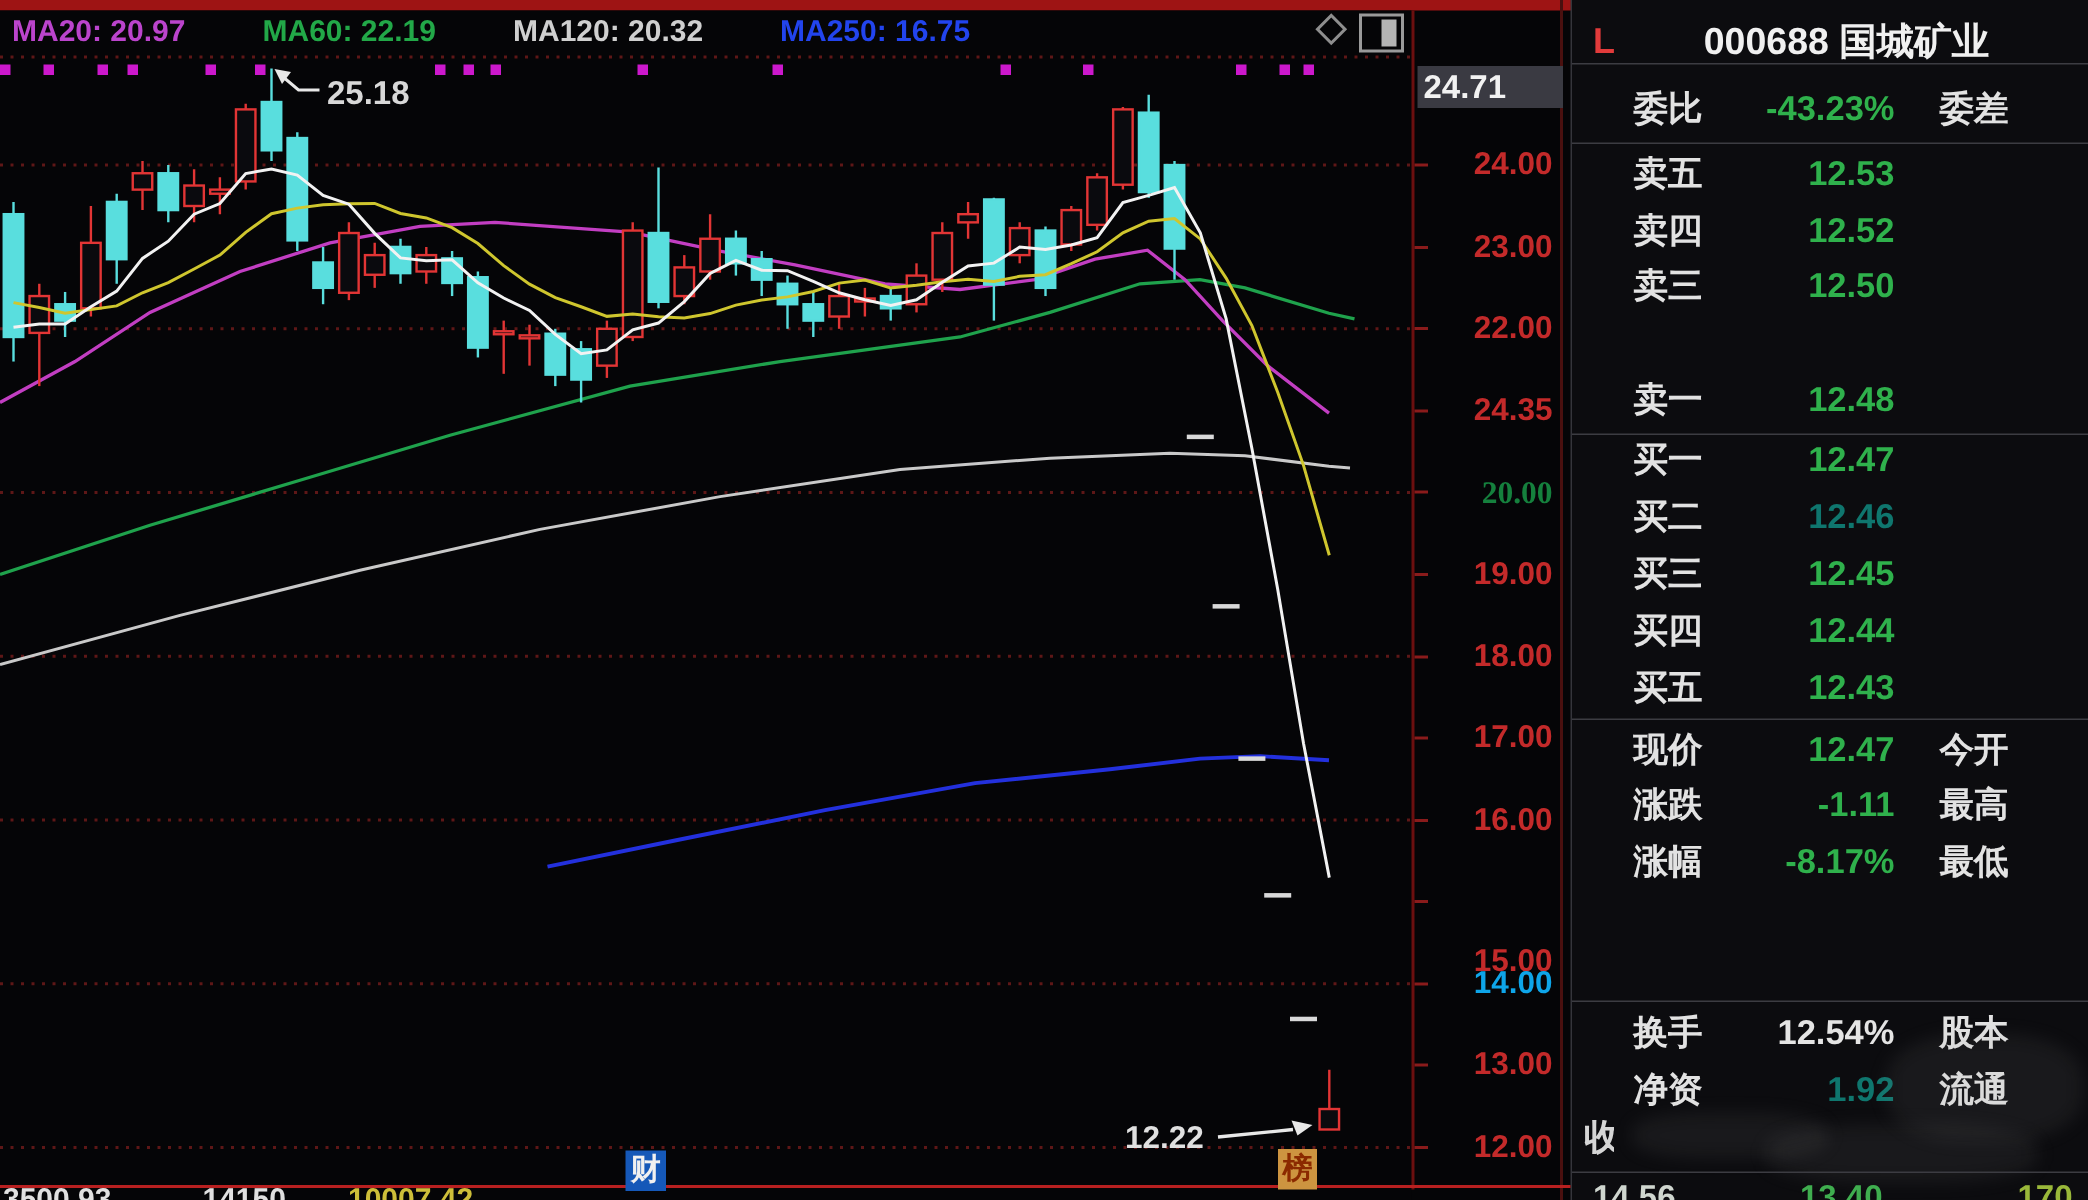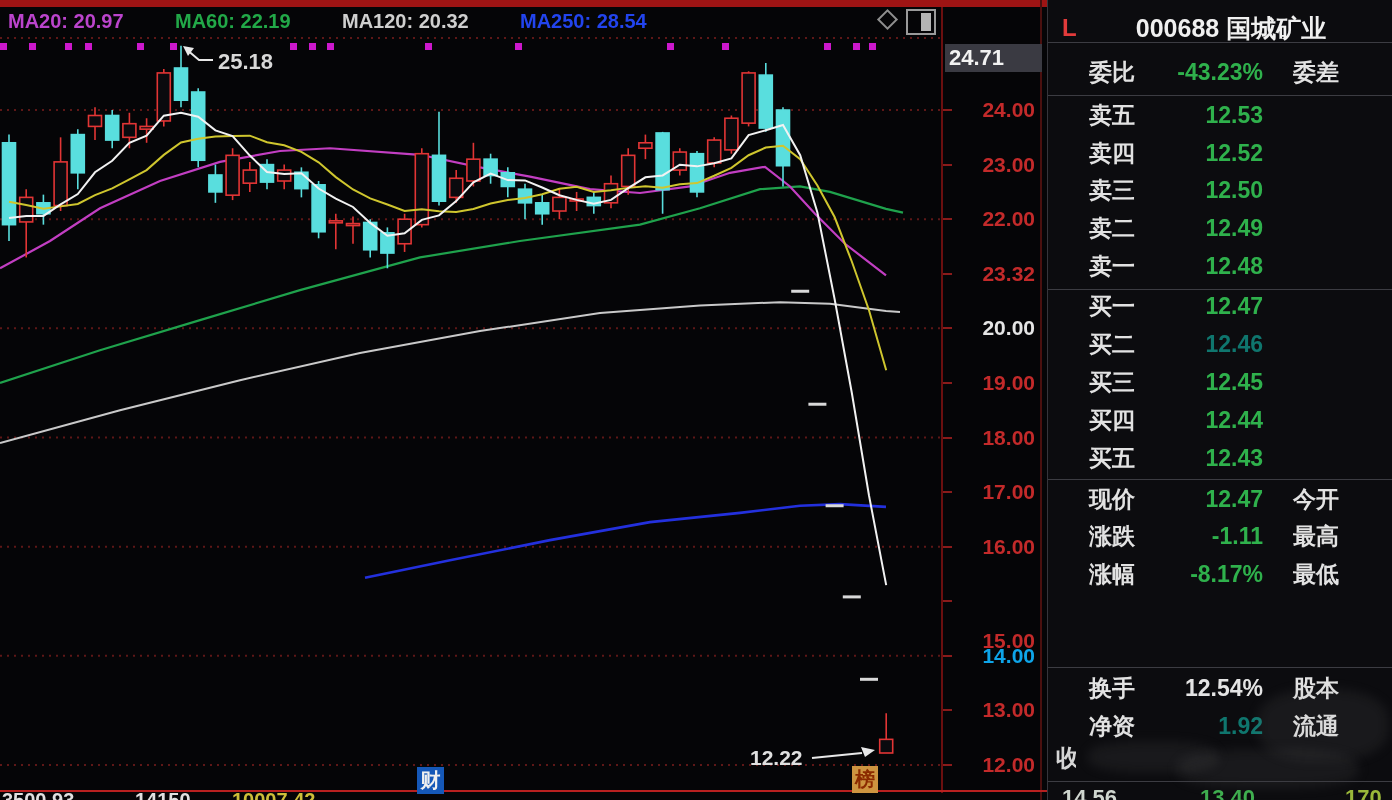--- a/index.html
+++ b/index.html
@@ -184,21 +184,21 @@
         <path d="M183 39 l11 2 l-6 8 z" fill="#e8e8e8"></path>
         <text x="218" y="62" fill="#d8d8d8" font-size="22" font-weight="bold">25.18</text>
         <line x1="812" x2="862" y1="751" y2="746" stroke="#e8e8e8" stroke-width="2.2"></line>
         <path d="M875 743 l-14 -3 l4 10 z" fill="#e8e8e8"></path>
         <text x="750" y="758" fill="#e0e0e0" font-size="21" font-weight="bold">12.22</text>
       </svg>
     <div id="ma-row">
         <span class="ma-lbl" style="left: 8px; color: rgb(187, 68, 204);">MA20: 20.97</span>
         <span class="ma-lbl" style="left: 175px; color: rgb(34, 168, 72);">MA60: 22.19</span>
         <span class="ma-lbl" style="left: 342px; color: rgb(207, 207, 207);">MA120: 20.32</span>
-        <span class="ma-lbl" style="left: 520px; color: rgb(34, 68, 238);">MA250: 28.54</span>
+        <span class="ma-lbl" style="left: 520px; color: rgb(34, 68, 238);">MA250: 16.75</span>
       </div>
     <div class="badge" id="badge-cai">财</div>
     <div class="badge" id="badge-bang">榜</div>
   </div>
 
   <div id="icon-diamond"></div>
   <div id="icon-paneltoggle">
       <div class="bar"></div>
     </div>
 
@@ -208,23 +208,23 @@
   <div id="vline-panel"></div>
 
   <div id="axis">
     <div id="crosshair-box">24.71</div>
   <div class="axlabel" style="top: 98.04px; color: rgb(195, 42, 42);">24.00</div>
       <div class="tick" style="top: 109.04px;"></div>
       <div class="axlabel" style="top: 152.62px; color: rgb(195, 42, 42);">23.00</div>
       <div class="tick" style="top: 163.62px;"></div>
       <div class="axlabel" style="top: 207.2px; color: rgb(195, 42, 42);">22.00</div>
       <div class="tick" style="top: 218.2px;"></div>
-      <div class="axlabel" style="top: 261.78px; color: rgb(195, 42, 42);">23.32</div>
+      <div class="axlabel" style="top: 261.78px; color: rgb(195, 42, 42);">24.35</div>
       <div class="tick" style="top: 272.78px;"></div>
-      <div class="axlabel" style="top: 316.36px; color: #e5e5e5;">20.00</div>
+      <div class="axlabel" style="top: 316.36px; color: #15803d; font-family: Liberation Serif, serif;">20.00</div>
       <div class="tick" style="top: 327.36px;"></div>
       <div class="axlabel" style="top: 370.94px; color: rgb(195, 42, 42);">19.00</div>
       <div class="tick" style="top: 381.94px;"></div>
       <div class="axlabel" style="top: 425.52px; color: rgb(195, 42, 42);">18.00</div>
       <div class="tick" style="top: 436.52px;"></div>
       <div class="axlabel" style="top: 480.1px; color: rgb(195, 42, 42);">17.00</div>
       <div class="tick" style="top: 491.1px;"></div>
       <div class="axlabel" style="top: 534.68px; color: rgb(195, 42, 42);">16.00</div>
       <div class="tick" style="top: 545.68px;"></div>
       <div class="axlabel" style="top: 589.26px; color: rgb(195, 42, 42); margin-top: 40px;">15.00</div>
@@ -262,24 +262,20 @@
         <span class="val" style="color: rgb(47, 177, 76);">12.53</span>
       </div>
     <div class="prow" style="top:134px">
         <span class="lbl">卖四</span>
         <span class="val" style="color: rgb(47, 177, 76);">12.52</span>
       </div>
     <div class="prow" style="top:171px">
         <span class="lbl">卖三</span>
         <span class="val" style="color: rgb(47, 177, 76);">12.50</span>
       </div>
-    <div class="prow" style="top:209px">
-        <span class="lbl">卖二</span>
-        <span class="val" style="color: rgb(47, 177, 76);">12.49</span>
-      </div>
     <div class="prow" style="top:247px">
         <span class="lbl">卖一</span>
         <span class="val" style="color: rgb(47, 177, 76);">12.48</span>
       </div>
     <div class="divider" style="top:289px"></div>
 
     <div class="prow" style="top:287px">
         <span class="lbl">买一</span>
         <span class="val" style="color: rgb(47, 177, 76);">12.47</span>
       </div>

